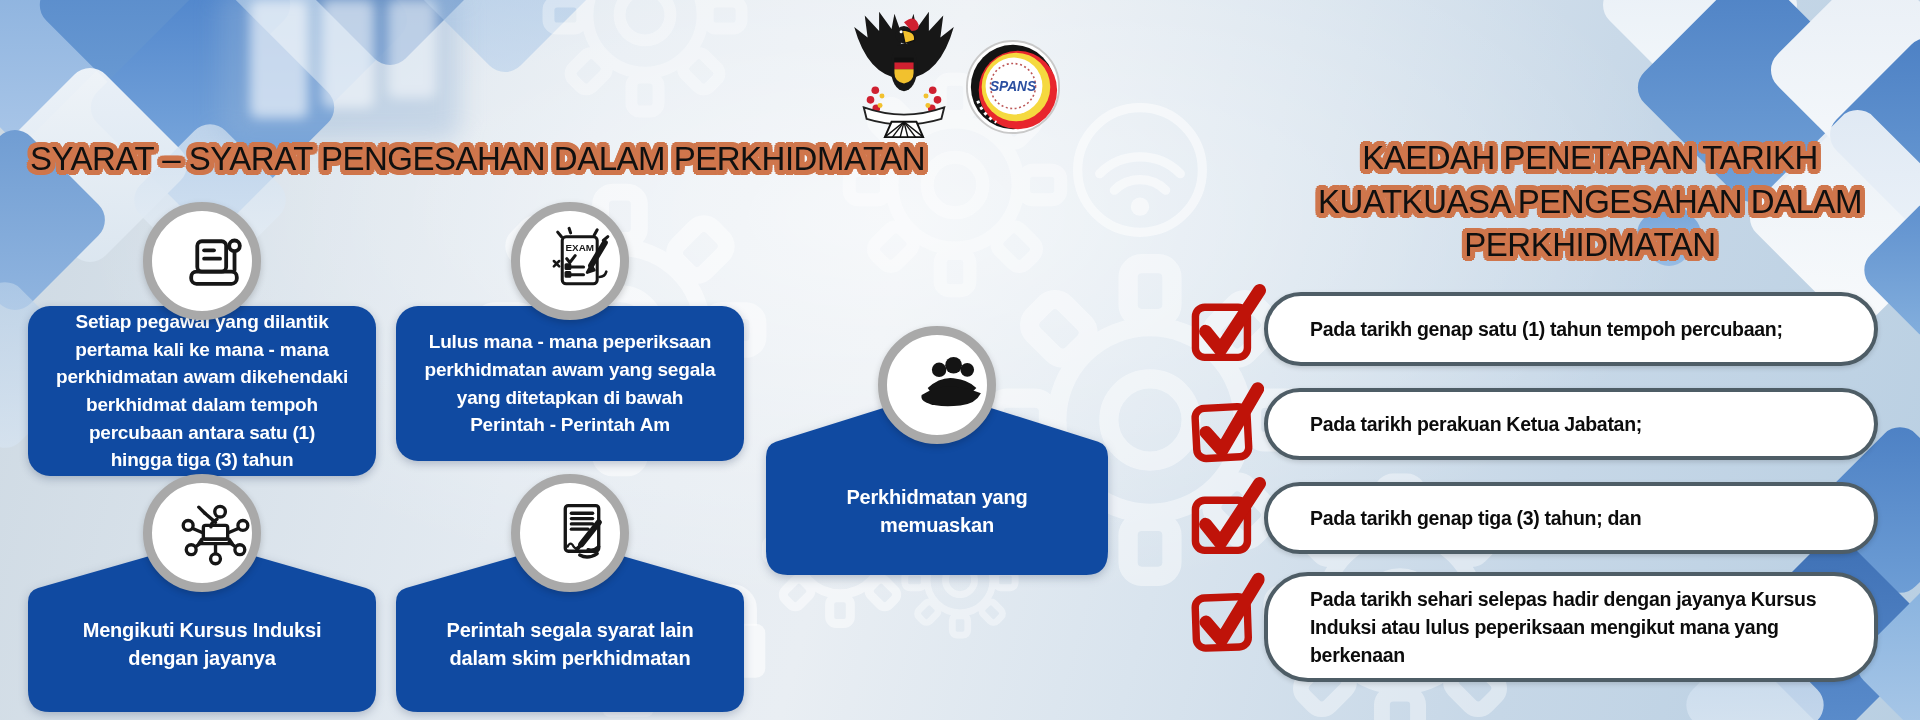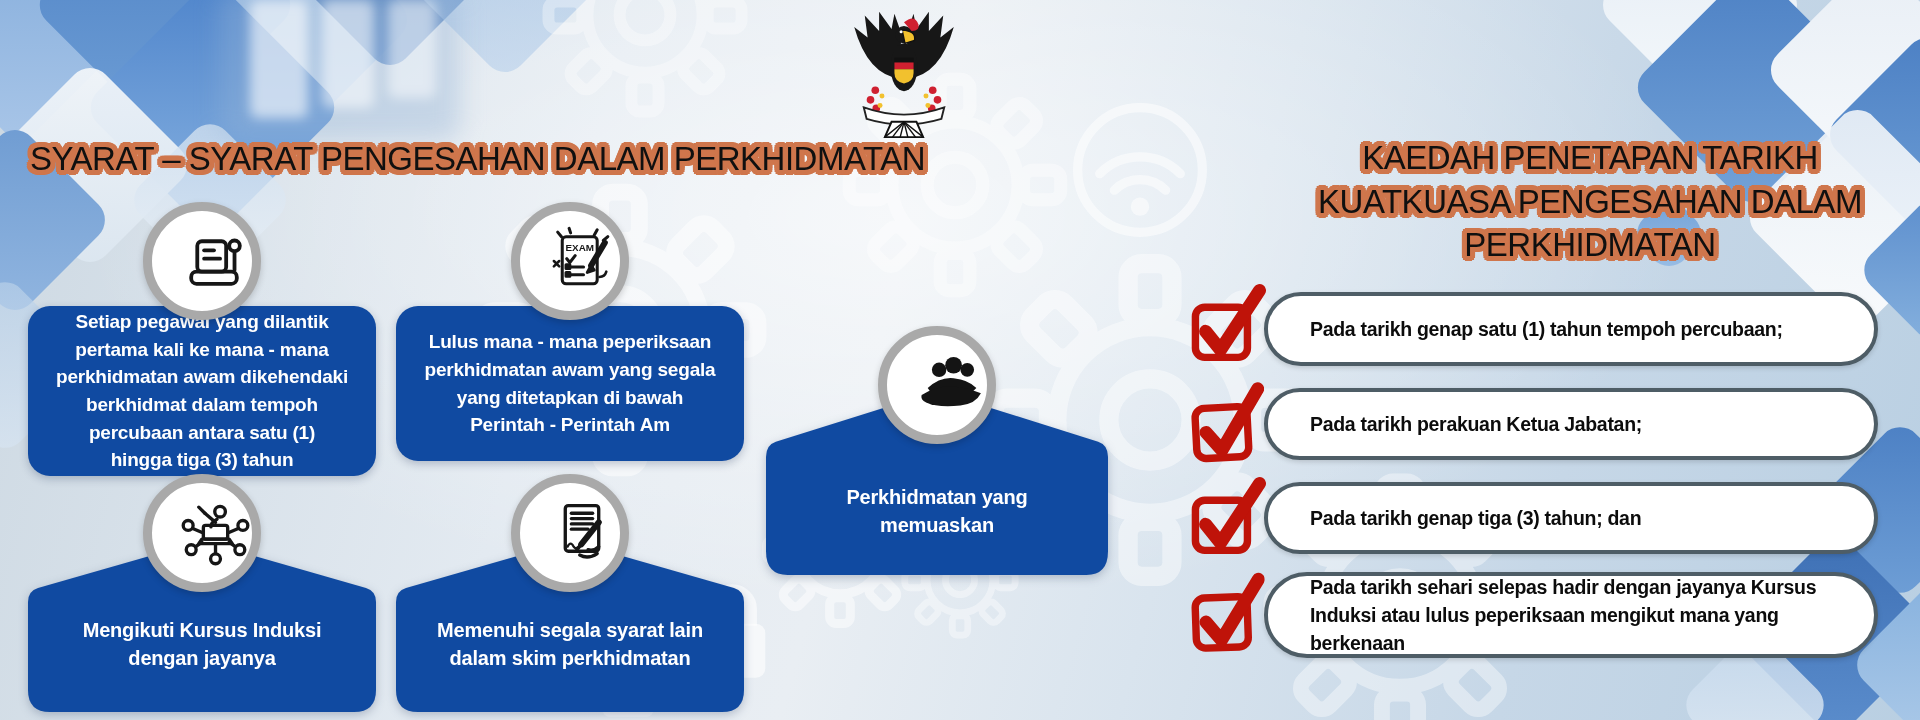--- a/index.html
+++ b/index.html
@@ -181,20 +181,32 @@
           <path d="M60 121 L40 137"></path>
             <path d="M60 121 L48 137"></path>
             <path d="M60 121 L56 137"></path>
           <path d="M60 121 L64 137"></path>
             <path d="M60 121 L72 137"></path>
             <path d="M60 121 L80 137"></path>
         </g>
       </g>
     </svg>
   </div>
+  <div class="logo" style="left:964px;top:38px;width:98px;height:98px;">
+    <svg viewBox="0 0 100 100" width="98" height="98">
+      <circle cx="50" cy="50" r="47" fill="#fff" stroke="#c9c9c9" stroke-width="2"></circle>
+      <circle cx="50" cy="50" r="43" fill="#141414"></circle>
+      <circle cx="55" cy="53" r="40" fill="#e8262d"></circle>
+      <circle cx="53" cy="50" r="35" fill="#f5d93f"></circle>
+      <circle cx="51" cy="49" r="29" fill="#fff"></circle>
+      <path d="M14 64 A 40 40 0 0 0 33 86" stroke="#fff" stroke-width="3" fill="none" stroke-dasharray="3 4"></path>
+      <circle cx="50" cy="49" r="23" fill="none" stroke="#b23a3a" stroke-width="1.6" stroke-dasharray="2 2.6" opacity=".85"></circle>
+      <text x="50" y="54" font-size="14" font-weight="bold" font-style="italic" fill="#2b4fa0" text-anchor="middle" font-family="Liberation Sans, sans-serif">SPANS</text>
+    </svg>
+  </div>
 
   <div class="title" style="left:30px;top:140px;font-size:33px;white-space:nowrap;z-index:3;">SYARAT – SYARAT PENGESAHAN DALAM PERKHIDMATAN</div>
   <div class="title" style="left:1270px;top:136px;width:640px;font-size:33px;text-align:center;line-height:1.32;z-index:3;">KAEDAH PENETAPAN TARIKH KUATKUASA PENGESAHAN DALAM PERKHIDMATAN</div>
 
   <div class="card" style="left:28px;top:306px;width:348px;height:170px;">
     <p>Setiap pegawai yang dilantik pertama kali ke mana - mana perkhidmatan awam dikehendaki berkhidmat dalam tempoh percubaan antara satu (1) hingga tiga (3) tahun</p>
   </div>
   <div class="card" style="left:396px;top:306px;width:348px;height:155px;">
     <p>Lulus mana - mana peperiksaan perkhidmatan awam yang segala yang ditetapkan di bawah Perintah - Perintah Am</p>
   </div>
@@ -207,21 +219,21 @@
   <div class="penta" style="left:766px;top:390px;width:342px;height:185px;">
     <svg class="shape" viewBox="0 0 348 172" preserveAspectRatio="none">
         <use href="#pentashape"></use>
       </svg>
     <p class="ptext" style="top:50%;width:230px;">Perkhidmatan yang memuaskan</p>
   </div>
   <div class="penta" style="left:396px;top:540px;width:348px;height:172px;">
     <svg class="shape" viewBox="0 0 348 172" preserveAspectRatio="none">
         <use href="#pentashape"></use>
       </svg>
-    <p class="ptext" style="top:44%;width:300px;">Memenuhi segala syarat lain dalam skim perkhidmatan</p>
+    <p class="ptext" style="top:44%;width:300px;">Perintah segala syarat lain dalam skim perkhidmatan</p>
   </div>
 
   <div class="badge" style="left:143px;top:202px;">
     <svg viewBox="0 0 100 100">
         <g class="icon-line">
       <rect x="20" y="64" width="60" height="16" rx="7"></rect>
       <rect x="28" y="24" width="38" height="40" rx="6"></rect>
       <line x1="37" y1="36" x2="50" y2="36"></line>
           <line x1="37" y1="47" x2="58" y2="47"></line>
       <circle cx="77" cy="30" r="7"></circle>
@@ -321,17 +333,17 @@
         <use href="#checksym"></use>
       </svg></div>
   <div class="pill" style="top:482px;height:72px;">
     <span>Pada tarikh genap tiga (3) tahun; dan</span>
     </div>
 
   <div class="chk" style="top:570px;transform:rotate(-2deg);">
     <svg viewBox="0 0 84 90" width="78" height="86">
         <use href="#checksym"></use>
       </svg></div>
-  <div class="pill" style="top:572px;height:86px;">
+  <div class="pill" style="top:572px;height:110px;">
     <span>Pada tarikh sehari selepas hadir dengan jayanya Kursus Induksi atau lulus peperiksaan mengikut mana yang berkenaan</span>
     </div>
 
 </div>
 
 </body></html>

